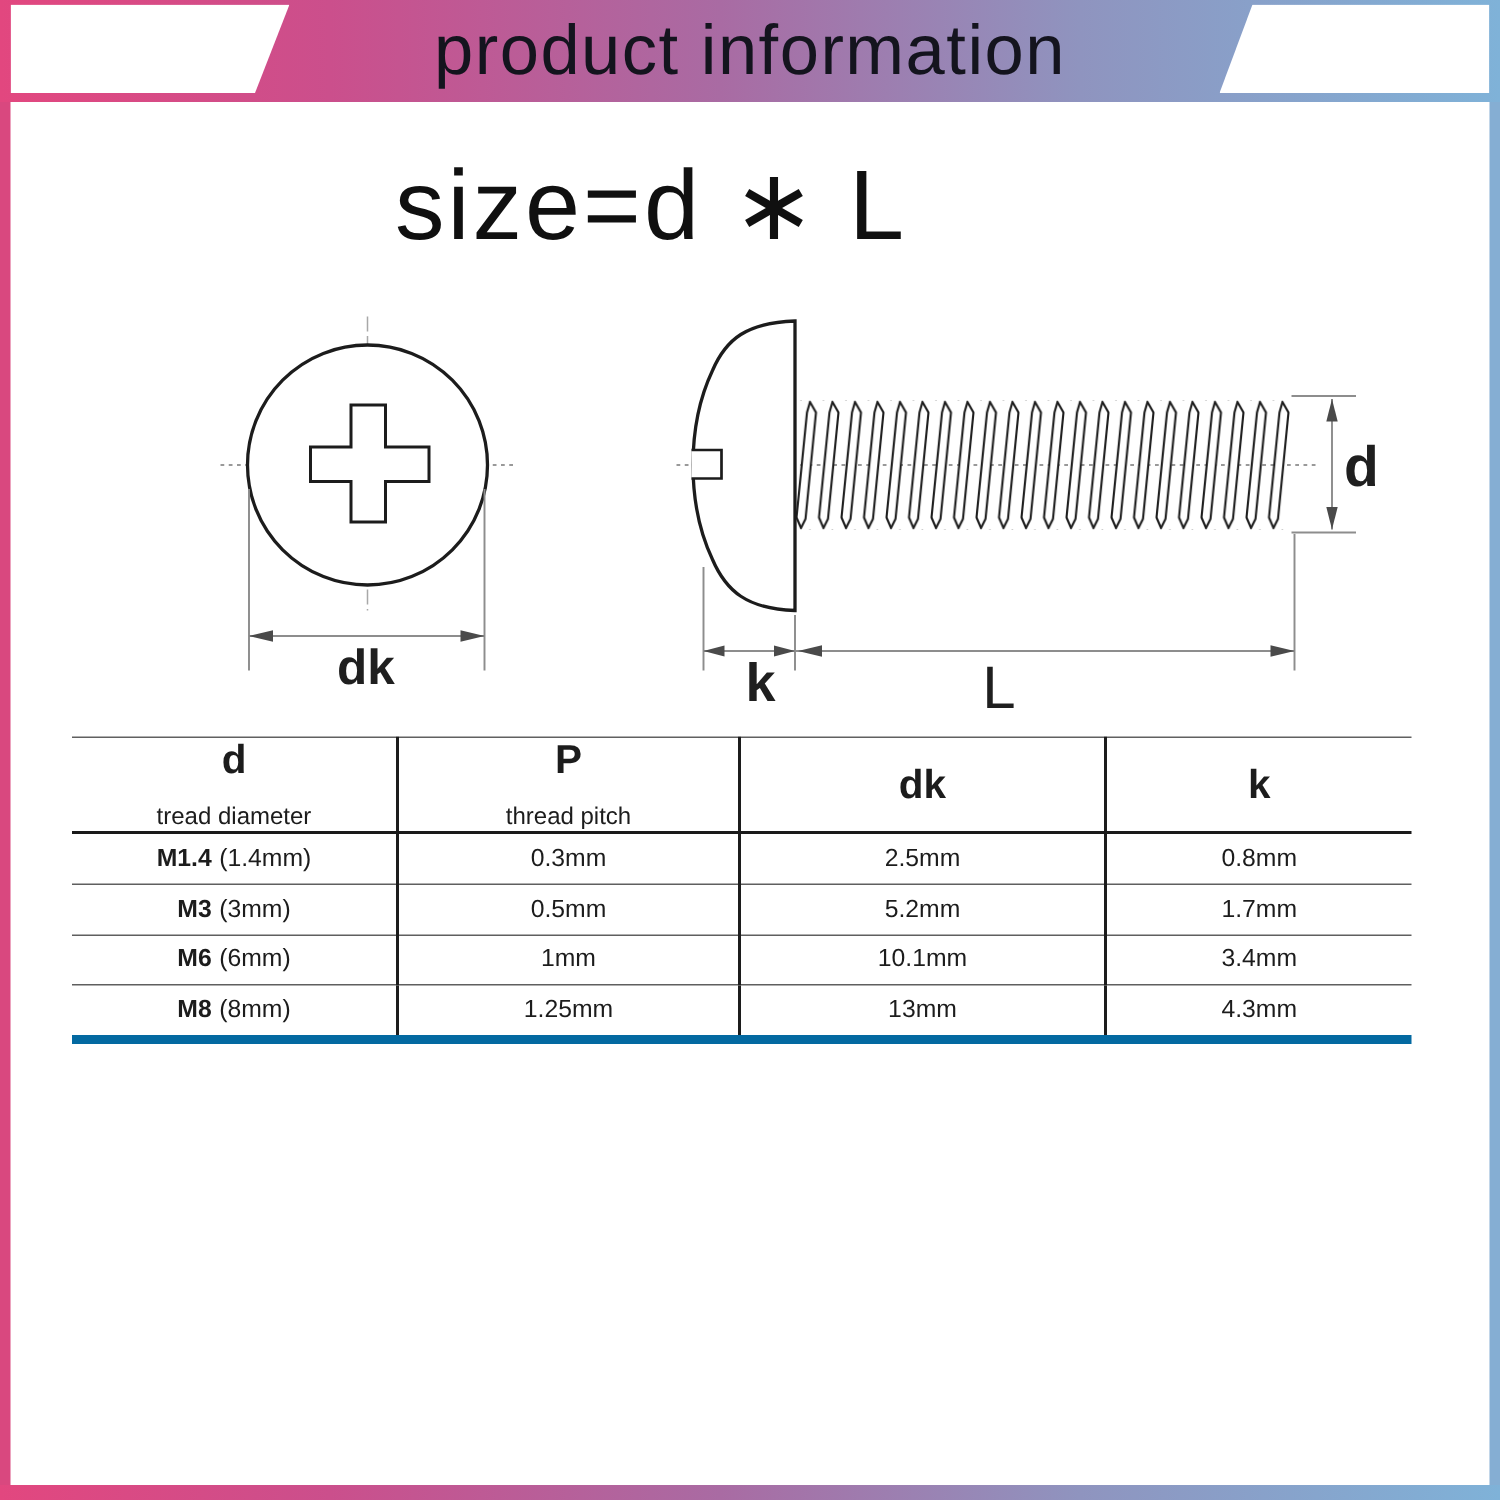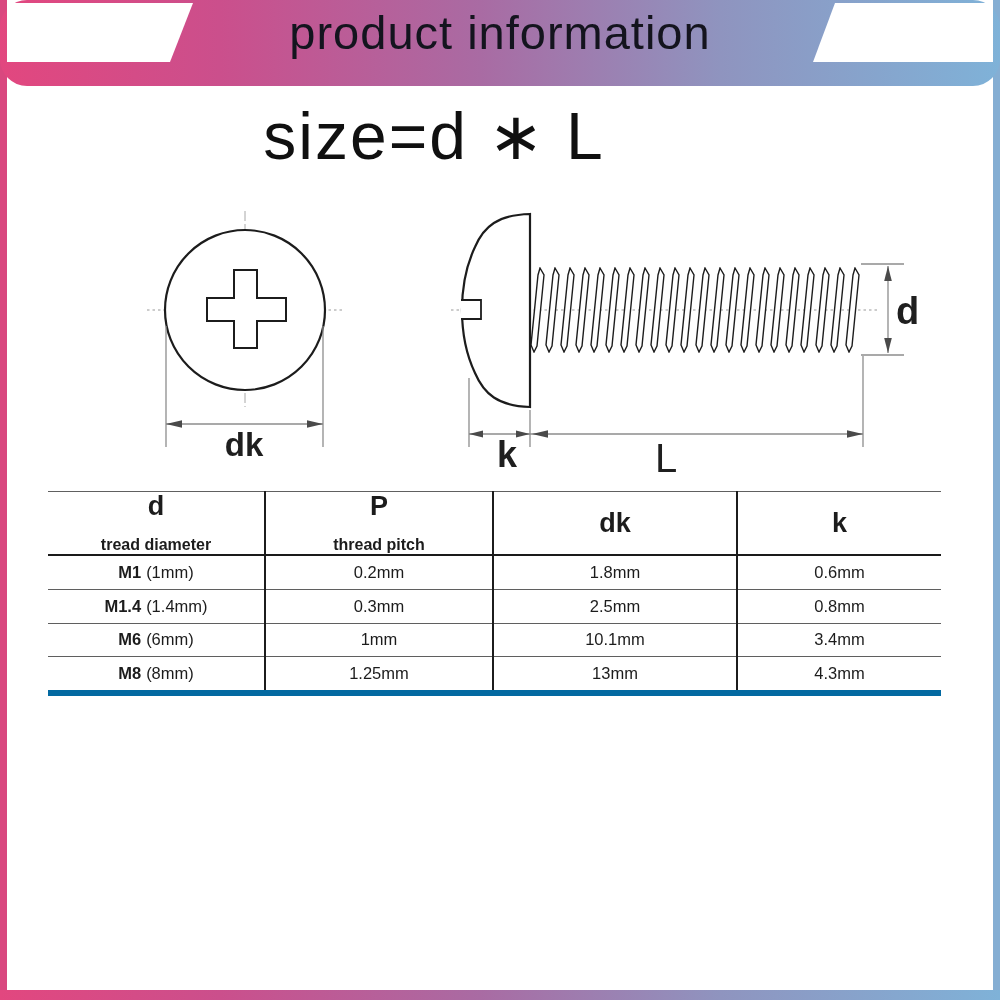--- a/index.html
+++ b/index.html
@@ -7,22 +7,22 @@
     width:1000px; height:1000px; position:relative; overflow:hidden;
     background:#ffffff;
     font-family:"Liberation Sans", sans-serif;
   }
   
   .edge-left  { position:absolute; left:0;  top:0; width:7px;  height:1000px; background:#d9487f; }
   .edge-right { position:absolute; right:0; top:0; width:7px;  height:1000px; background:#85aed3; }
   .edge-bottom{ position:absolute; left:0; bottom:0; width:1000px; height:10px;
     background:linear-gradient(90deg,#e2477f 0%,#cb4f8c 22%,#a96ba3 48%,#8f94bf 72%,#7fb2d8 100%); }
   
-  .banner { position:absolute; left:0; top:0; width:1000px; height:86px;
-    background:linear-gradient(90deg,#e2477f 0%,#cb4f8c 22%,#a96ba3 48%,#8f94bf 72%,#7fb2d8 100%);border-radius:27px; }
+  .banner { position:absolute; left:0; top:0; width:1000px; height:68px;
+    background:linear-gradient(90deg,#e2477f 0%,#cb4f8c 22%,#a96ba3 48%,#8f94bf 72%,#7fb2d8 100%); }
   .banner-cut-left { position:absolute; left:7px; top:3px; width:186px; height:59px; background:#fff;
     clip-path:polygon(0 0,186px 0,163px 59px,0 59px); }
   .banner-cut-right{ position:absolute; left:813px; top:3px; width:180px; height:59px; background:#fff;
     clip-path:polygon(22px 0,180px 0,180px 59px,0 59px); }
   .banner-title { position:absolute; left:0; top:0; width:1000px; height:64px;
     display:flex; align-items:center; justify-content:center;
     font-size:47px; letter-spacing:1px; color:#14141e; }
   
   .formula { position:absolute; left:0; top:98px; width:868px; margin:0;
     text-align:center; font-size:66px; font-weight:normal; letter-spacing:2px; color:#101010; }
@@ -31,21 +31,21 @@
   
   .spec-table { position:absolute; left:48px; top:491px; width:893px;
     border-collapse:collapse; table-layout:fixed; text-align:center; color:#1c1c1c; }
   .spec-table thead td { border-top:1px solid #606060; border-bottom:2px solid #1a1a1a;
     height:60px; vertical-align:middle; padding:0; }
   .spec-table tbody td { height:32.6px; border-bottom:1px solid #5f5f5f;
     font-size:16.5px; vertical-align:middle; padding:0; }
   .spec-table tbody tr:last-child td { border-bottom:6px solid #0369a1; }
   .spec-table td + td { border-left:2px solid #1c1c1c; }
   .col-sym { font-size:27px; font-weight:bold; line-height:1.05; }
-  .col-sub { font-size:16px; font-weight:bold; margin-top:16px; }
+  .col-sub { font-size:16px; font-weight:normal; margin-top:16px; }
   .msize { font-weight:bold; }
   .paren { margin-left:5px; }
 </style>
 </head>
 <body>
 
 <div class="edge-left"></div>
 <div class="edge-right"></div>
 <div class="edge-bottom"></div>
 
@@ -129,30 +129,30 @@
       <td>
         <div class="col-sym">dk</div>
       </td>
       <td>
         <div class="col-sym">k</div>
       </td>
     </tr>
   </thead>
   <tbody>
     <tr>
-      <td><span class="msize">M1</span><span class="paren">(1mm)</span></td>
-      <td>0.2mm</td>
-      <td>1.8mm</td>
-      <td>0.6mm</td>
-    </tr>
-    <tr>
       <td><span class="msize">M1.4</span><span class="paren">(1.4mm)</span></td>
       <td>0.3mm</td>
       <td>2.5mm</td>
       <td>0.8mm</td>
+    </tr>
+    <tr>
+      <td><span class="msize">M3</span><span class="paren">(3mm)</span></td>
+      <td>0.5mm</td>
+      <td>5.2mm</td>
+      <td>1.7mm</td>
     </tr>
     <tr>
       <td><span class="msize">M6</span><span class="paren">(6mm)</span></td>
       <td>1mm</td>
       <td>10.1mm</td>
       <td>3.4mm</td>
     </tr>
     <tr>
       <td><span class="msize">M8</span><span class="paren">(8mm)</span></td>
       <td>1.25mm</td>

